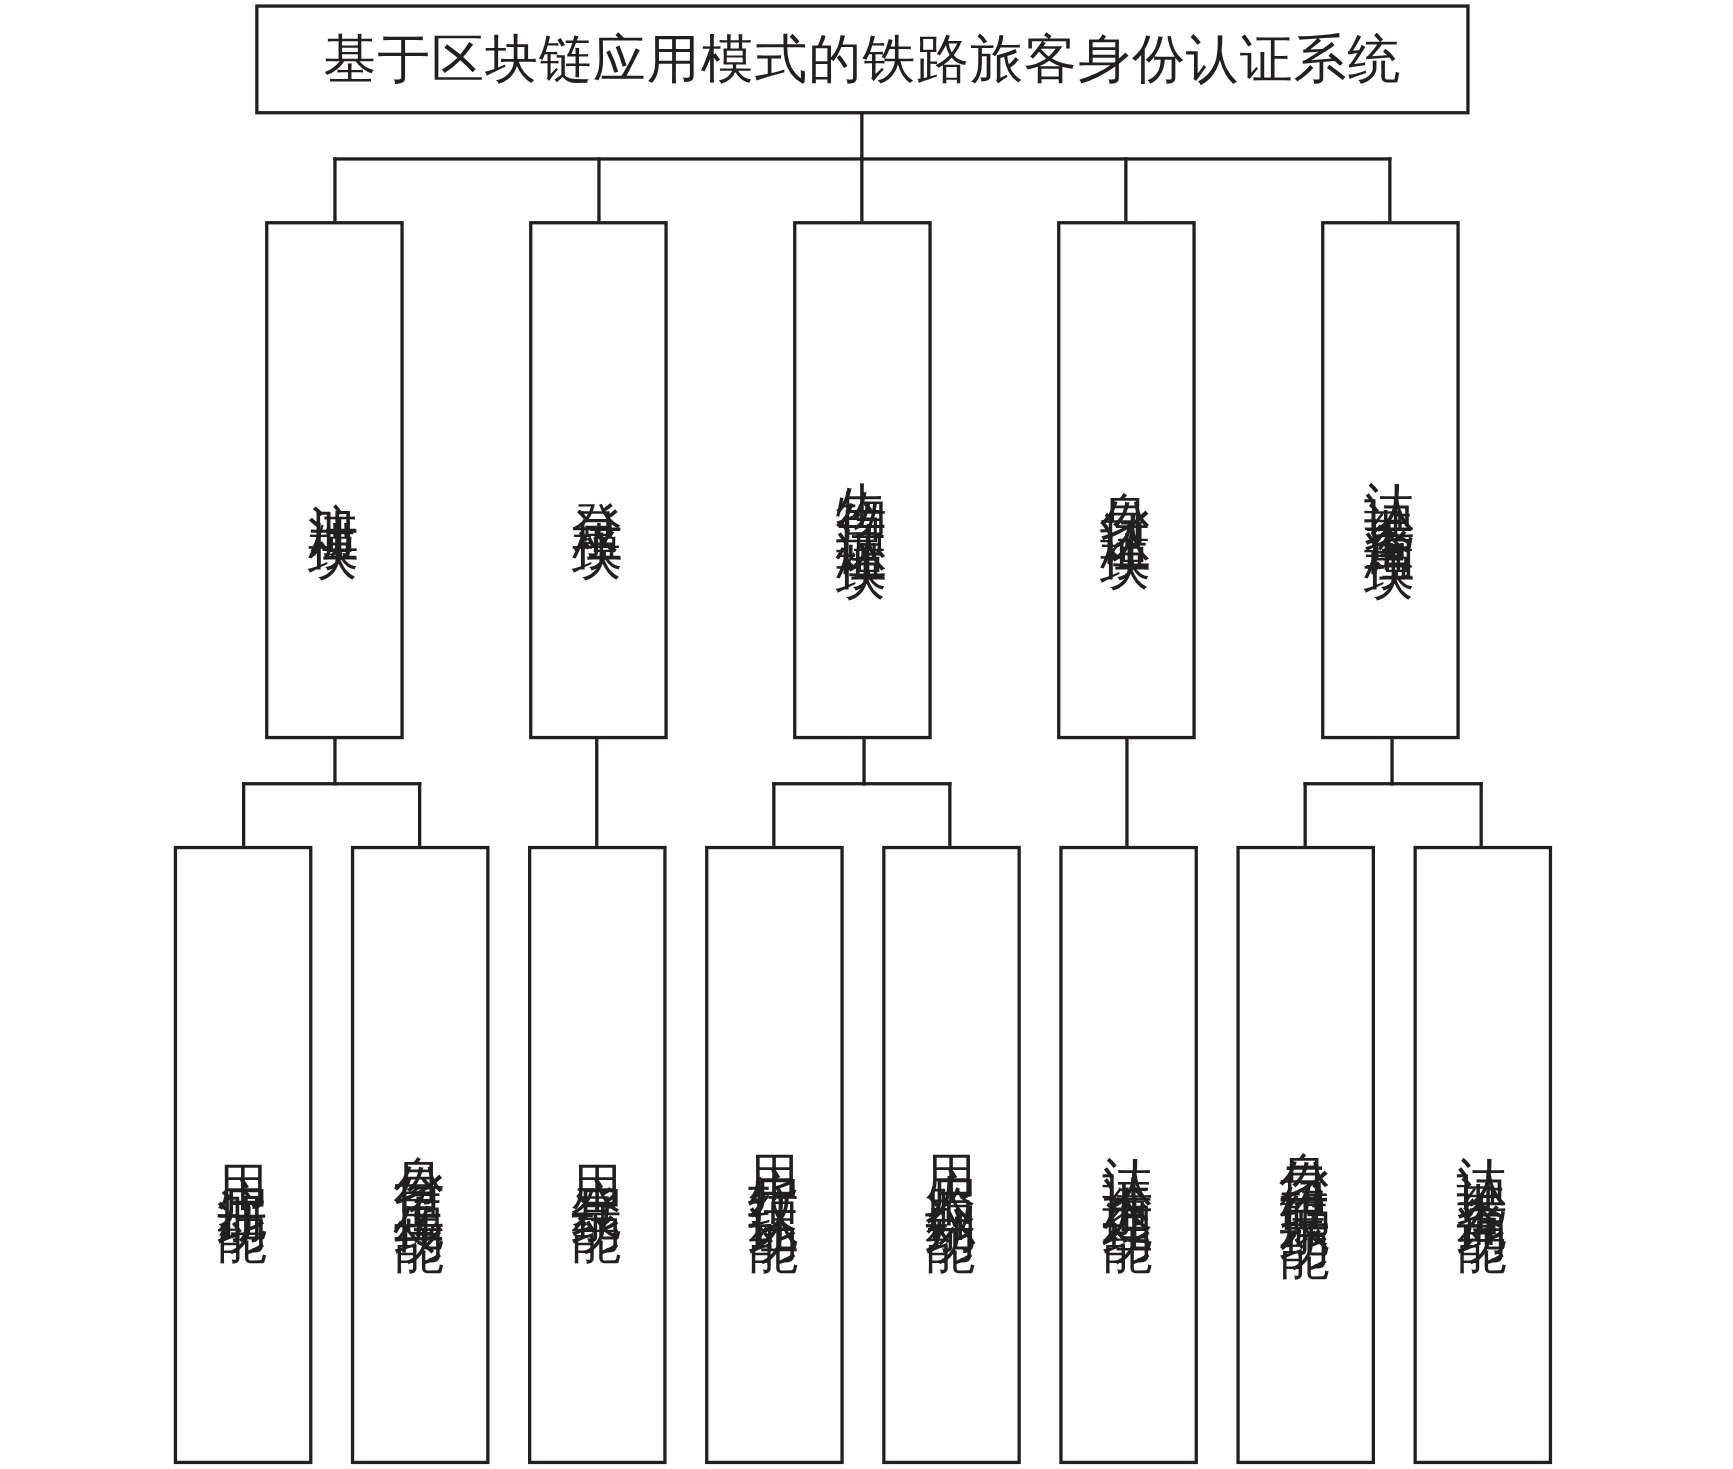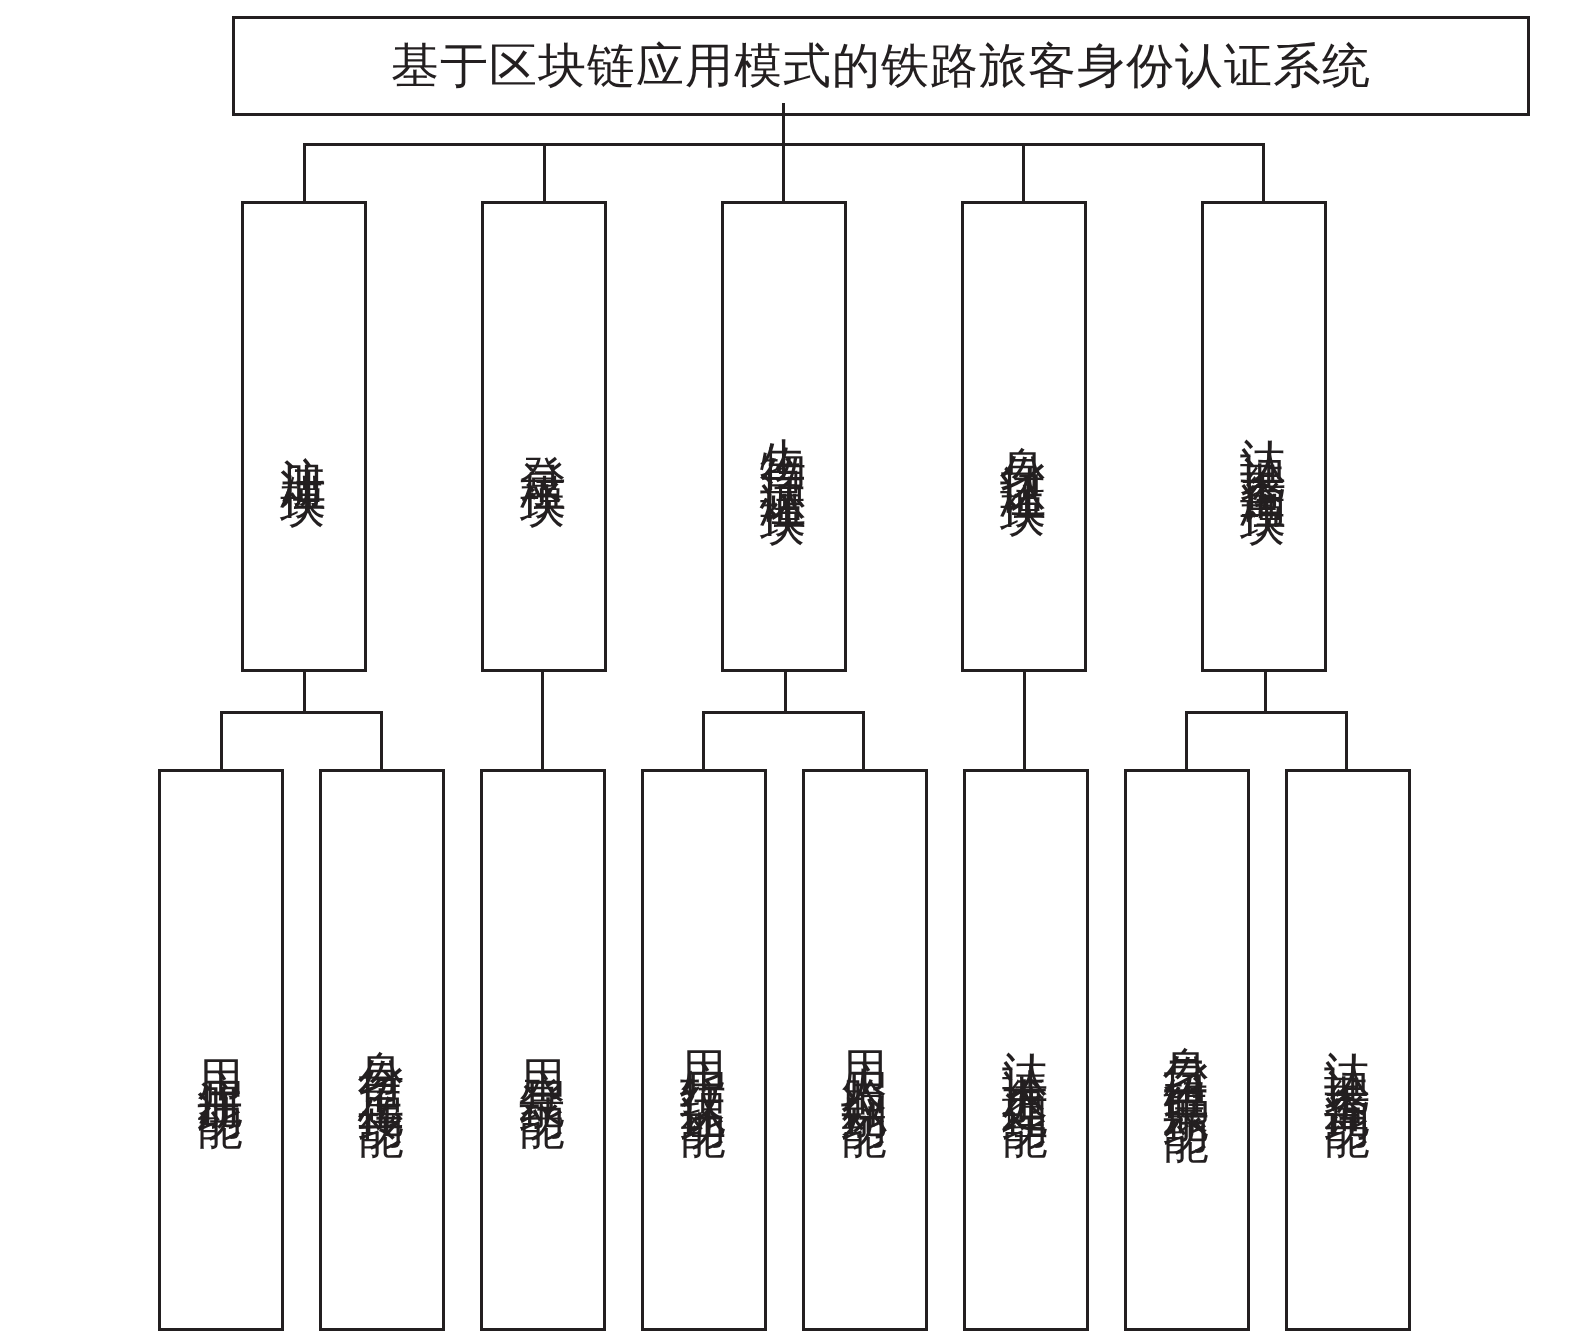--- a/index.html
+++ b/index.html
@@ -1,20 +1,20 @@
 <!DOCTYPE html>
 <html><head>
 <meta charset="utf-8">
 <style>
   html, body { margin:0; padding:0; background:#ffffff; }
   body { width:1575px; height:1335px; position:relative; overflow:hidden;
          font-family: "DejaVu Serif", "Liberation Serif", serif; color:#231f20; }
   .box { position:absolute; box-sizing:border-box; border:3px solid #231f20; background:#fff;
          display:flex; align-items:center; justify-content:center; }
-  .title-box { left:232px; top:16px; width:1298px; height:100px; font-size:48px; letter-spacing:1px; }
+  .title-box { left:232px; top:4px; width:1104px; height:100px; font-size:48px; letter-spacing:1px; }
   .vbox { writing-mode: vertical-rl; text-orientation: upright; font-size:46px; line-height:1; letter-spacing:9px; }
   .mid { top:201px; width:126px; height:471px; }
   .bot { top:769px; width:126px; height:562px; }
   .line { position:absolute; background:#231f20; }
 </style>
 </head>
 <body>
 
 <div class="box title-box">
   <span>基于区块链应用模式的铁路旅客身份认证系统</span>

